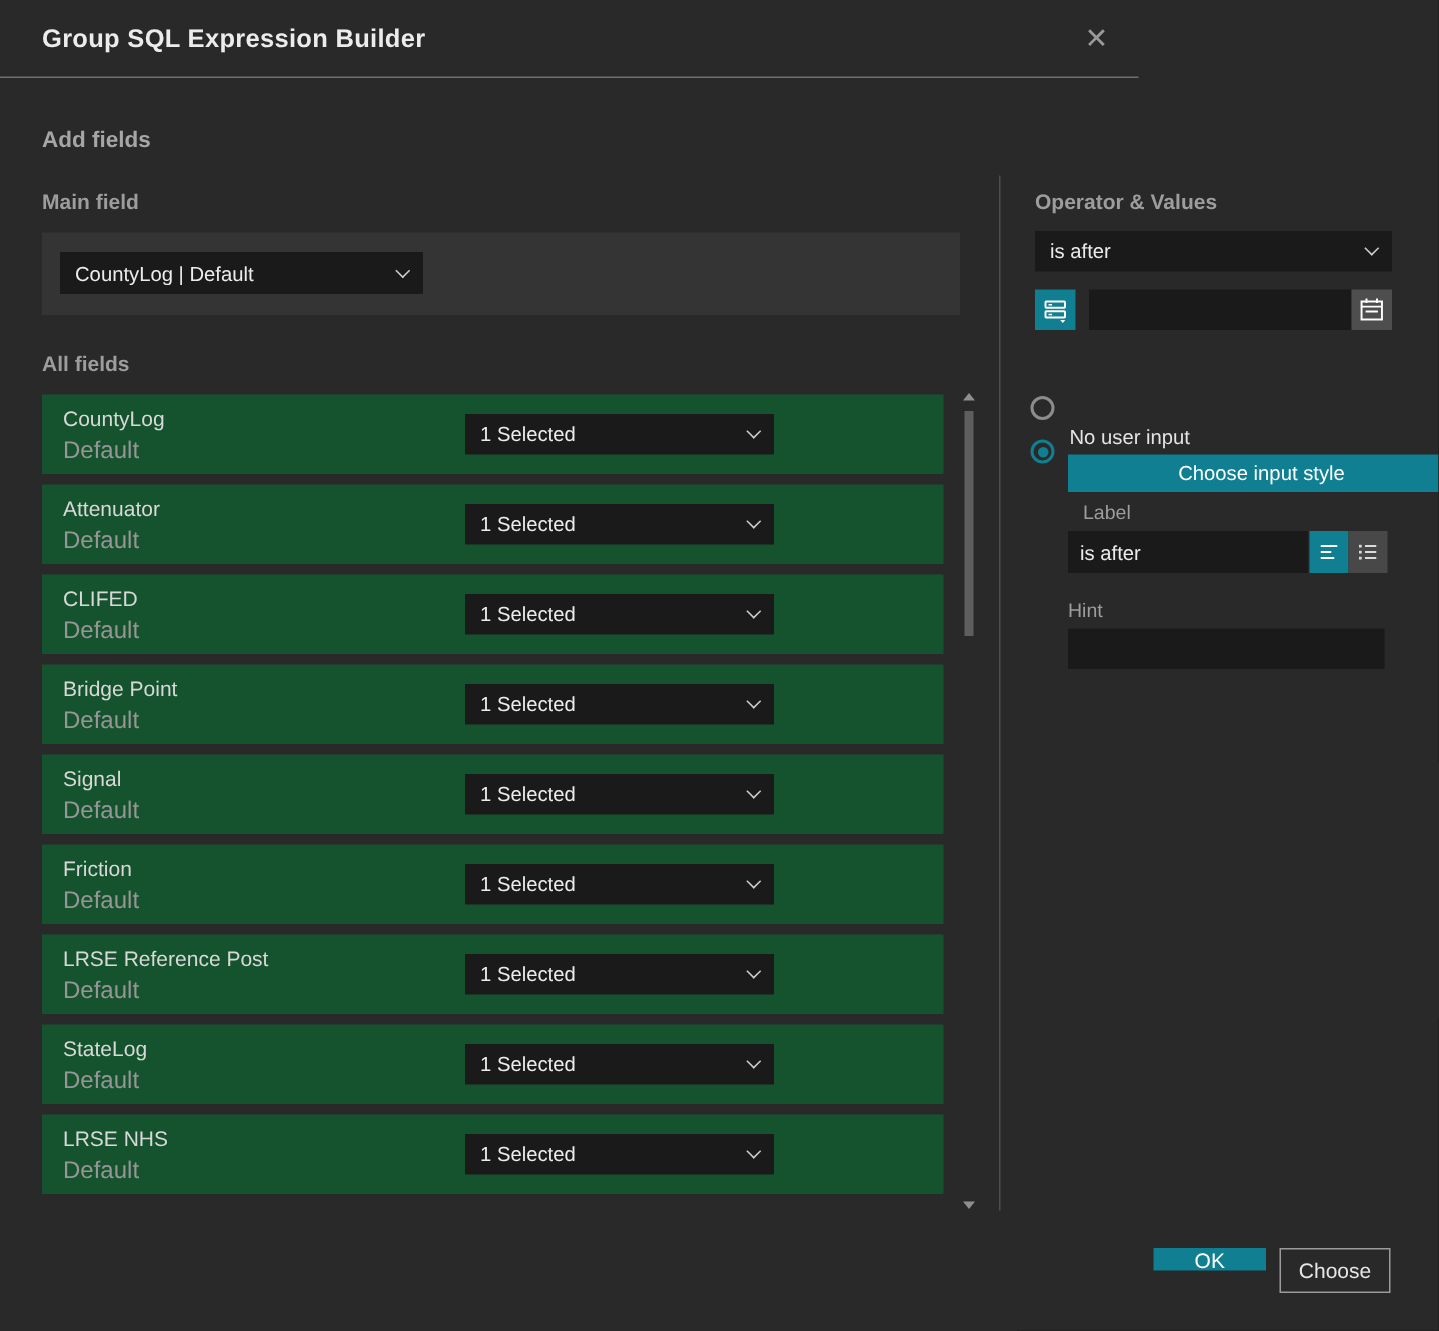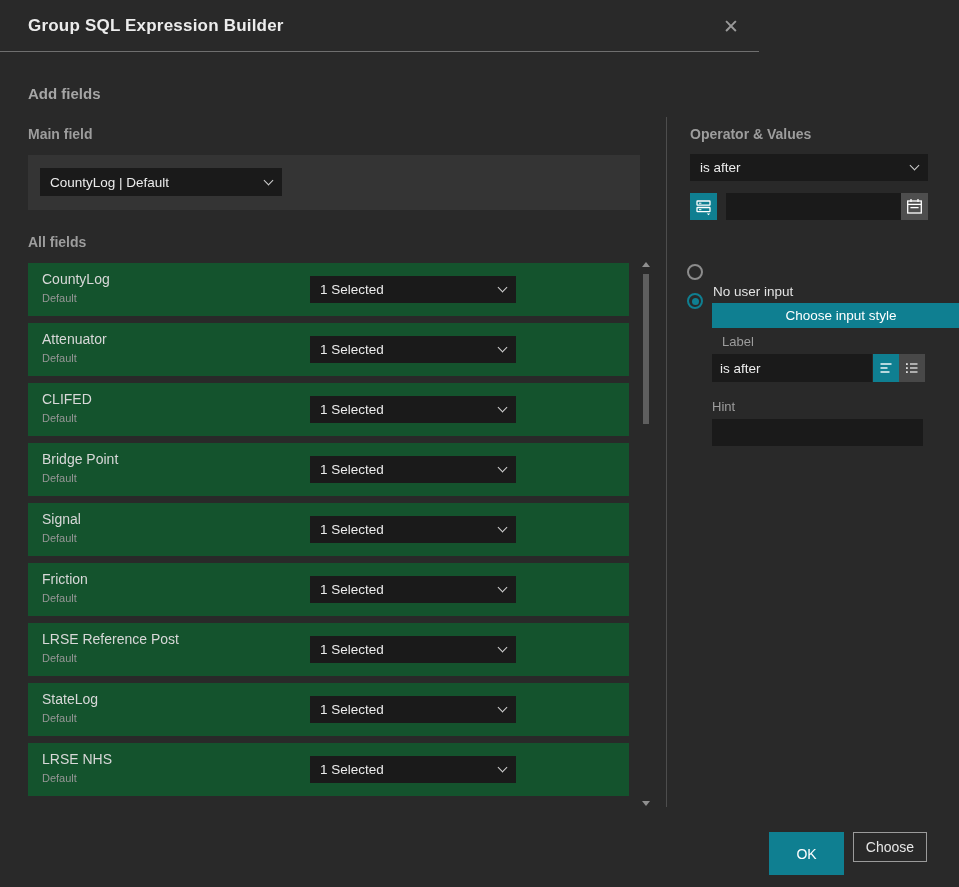--- a/index.html
+++ b/index.html
@@ -47,21 +47,21 @@
   }
   
   .main-panel { position:absolute; left:28px; top:155px; width:612px; height:55px; background:#343434; }
   .sel-field { position:absolute; left:12px; top:13px; width:242px; height:28px; }
   .sel-date  { position:absolute; left:270px; top:13px; width:208px; height:28px; }
   .cal-gold { width:17px; height:17px; margin-right:9px; flex:0 0 auto; }
   
   .list { position:absolute; left:28px; top:263px; width:601px; }
   .row { position:relative; width:601px; height:53px; background:#14532d; margin-bottom:7px; }
   .row-name { position:absolute; left:14px; top:8px; font-size:14px; color:#d8d8d8; }
-  .row-sub  { position:absolute; left:14px; top:29px; font-size:11px; color:#969696; }
+  .row-sub  { position:absolute; left:14px; top:29px; font-size:16px; color:#969696; }
   .row-select { position:absolute; left:269px; top:13px; width:206px; height:27px;margin-left:13px; }
   
   .scrollbar { position:absolute; left:639px; top:256px; width:14px; height:552px; }
   .sb-arrow { position:absolute; left:3px; width:0; height:0; border-left:4px solid transparent; border-right:4px solid transparent; }
   .sb-up   { top:6px;  border-bottom:5px solid #8f8f8f; }
   .sb-down { bottom:2px; border-top:5px solid #8f8f8f; }
   .sb-thumb { position:absolute; left:4px; top:18px; width:6px; height:150px; background:#5e5e5e; }
   
   .vdivider { position:absolute; left:666px; top:117px; width:1px; height:690px; background:#4d4d4d; }
   
@@ -91,21 +91,21 @@
   }
   .lbl-label { left:712px; top:334px;margin-left:10px; }
   .label-input { position:absolute; left:712px; top:354px; width:160px; height:28px; }
   .style-btn { position:absolute; top:354px; width:26px; height:28px; display:flex; align-items:center; justify-content:center; cursor:pointer; }
   .style-single { left:873px; background:var(--accent,#0f7f91); }
   .style-list { left:899px; background:#484848; }
   .lbl-hint { left:712px; top:399px; }
   .hint-input { position:absolute; left:712px; top:419px; width:211px; height:27px; }
   
   .ok-btn {
-    position:absolute; left:769px; top:832px; width:75px; height:43px;
+    position:absolute; left:769px; top:832px; width:75px; height:15px;
     background:var(--accent,#0f7f91); color:#fff; border:none; font-size:14px;
     font-family:"Liberation Sans", sans-serif; cursor:pointer;
   }
   .cancel-btn {
     position:absolute; left:853px; top:832px; width:74px; height:30px;
     background:transparent; color:#e6e6e6; border:1px solid #9b9b9b; font-size:14px;
     font-family:"Liberation Sans", sans-serif; cursor:pointer;
   }
 </style>
 </head>

